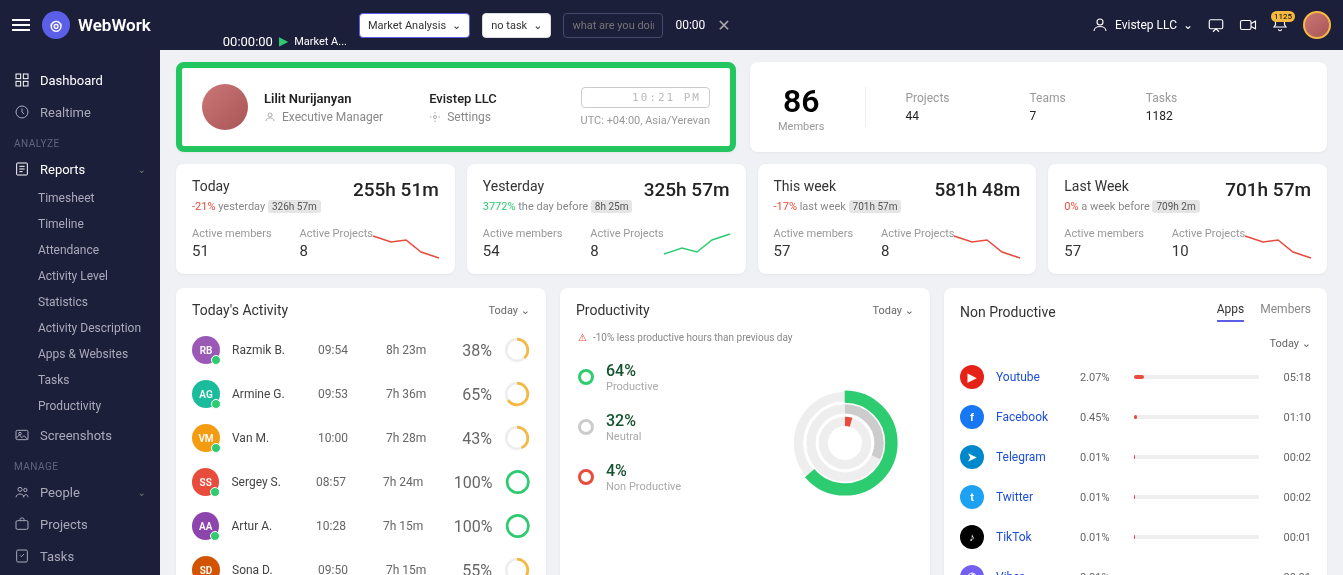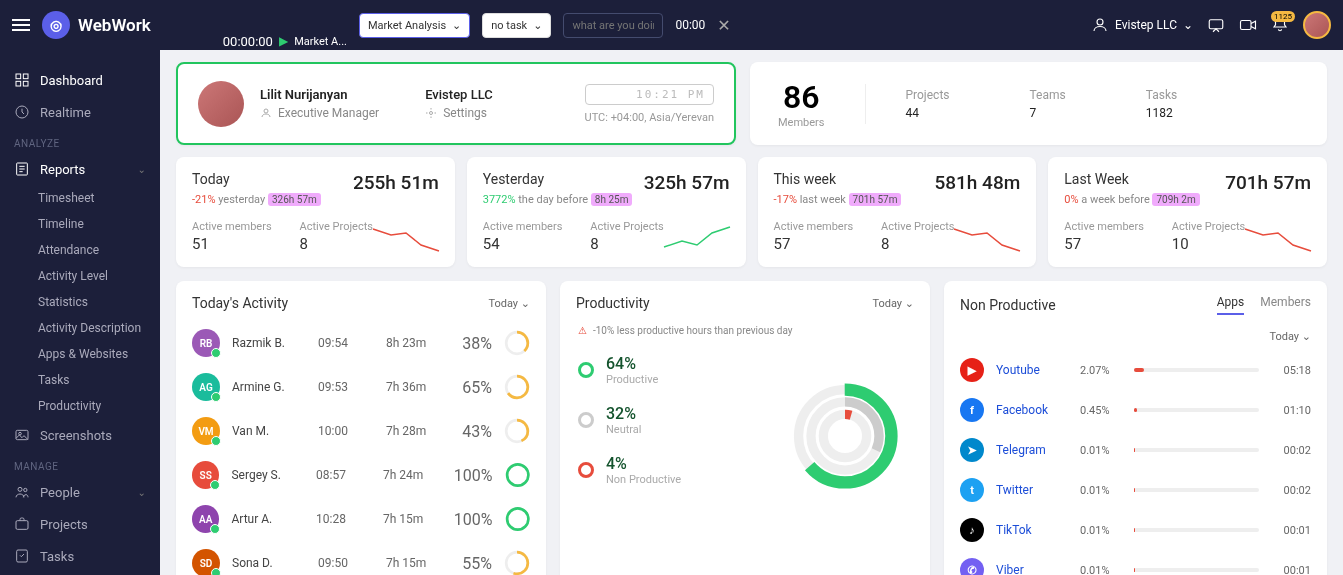--- a/index.html
+++ b/index.html
@@ -27,21 +27,21 @@
 .nav-item .nav-icon { width: 16px; height: 16px; stroke: #aab; fill: none; stroke-width: 1.5; flex-shrink: 0; }
 .nav-item.active { color: #fff; }
 .nav-item.active .nav-icon { stroke: #fff; }
 .nav-section { color: #606580; font-size: 10px; letter-spacing: 0.5px; padding: 10px 14px 4px; }
 .nav-sub { padding: 6px 14px 6px 38px; font-size: 12px; cursor: pointer; color: #aab; }
 .nav-chevron { margin-left: auto; font-size: 10px; color: #777; }
 
 .main { flex: 1; overflow-y: auto; padding: 12px 16px; }
 .card { background: #fff; border-radius: 8px; box-shadow: 0 1px 3px rgba(0,0,0,0.05); }
 .header-row { display: flex; gap: 14px; margin-bottom: 12px; }
-.profile-card { flex: 0 0 560px; padding: 16px 20px; display: flex; align-items: center; gap: 16px; border: 2px solid #22c55e; }
+.profile-card { flex: 0 0 560px; padding: 16px 20px; display: flex; align-items: center; gap: 16px; border: 6px solid #22c55e; }
 .pf-avatar { width: 46px; height: 46px; border-radius: 50%; background: linear-gradient(135deg,#c77,#a55); flex-shrink: 0; }
 .pf-info { font-size: 13px; }
 .pf-name { font-weight: 600; color: #222; }
 .pf-role { color: #888; font-size: 12px; margin-top: 4px; display: flex; align-items: center; gap: 6px; }
 .pf-col { margin-left: 30px; }
 .pf-col .pf-name { font-weight: 500; }
 .clock-box { margin-left: auto; font-size: 11px; color: #999; text-align: right; }
 .clock { border: 1px solid #ccc; border-radius: 4px; padding: 3px 8px; font-family: monospace; color: #bbb; letter-spacing: 2px; margin-bottom: 6px; }
 
 .stats-card { flex: 1; display: flex; align-items: center; padding: 16px 28px; gap: 40px; }
@@ -50,21 +50,21 @@
 .stat-col { font-size: 12px; }
 .stat-lbl { color: #999; margin-bottom: 4px; }
 .stat-val { color: #222; }
 
 .periods { display: grid; grid-template-columns: repeat(4, 1fr); gap: 12px; margin-bottom: 14px; }
 .period-card { padding: 14px 16px; position: relative; }
 .pc-title { font-size: 14px; color: #333; margin-bottom: 6px; }
 .pc-change { font-size: 11px; color: #888; }
 .pc-change .red { color: #e74c3c; }
 .pc-change .green { color: #2ecc71; }
-.pc-tag { background: #f0abfc; color: #555; padding: 1px 4px; border-radius: 3px; font-size: 10px; }
+.pc-tag { background: #e5e5e5; color: #555; padding: 1px 4px; border-radius: 3px; font-size: 10px; }
 .pc-big { font-size: 19px; font-weight: 500; color: #222; position: absolute; top: 14px; right: 16px; }
 .pc-row { display: flex; gap: 28px; margin-top: 14px; font-size: 11px; color: #999; }
 .pc-row .v { color: #333; font-size: 15px; margin-top: 2px; }
 .spark { position: absolute; bottom: 12px; right: 14px; width: 70px; height: 34px; }
 
 .bottom-row { display: grid; grid-template-columns: 370px 370px 1fr; gap: 14px; }
 .panel-hd { display: flex; align-items: center; justify-content: space-between; padding: 14px 16px 10px; }
 .panel-title { font-size: 14px; color: #333; }
 .dd-small { font-size: 11px; color: #666; cursor: pointer; }
 .activity-row { display: flex; align-items: center; padding: 8px 16px; gap: 12px; font-size: 12px; color: #444; }

